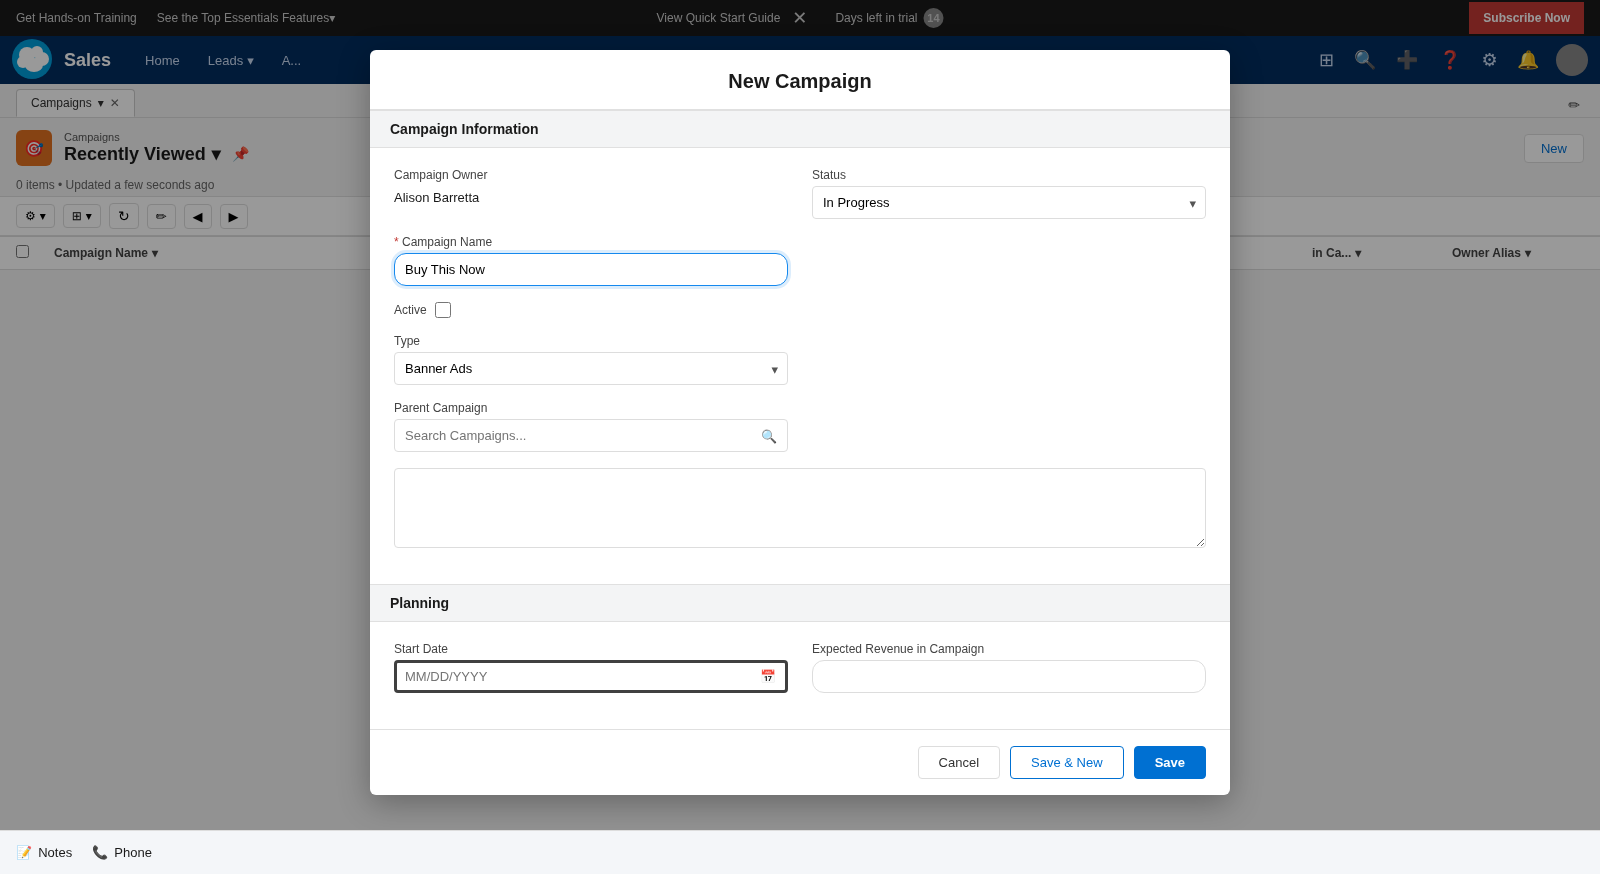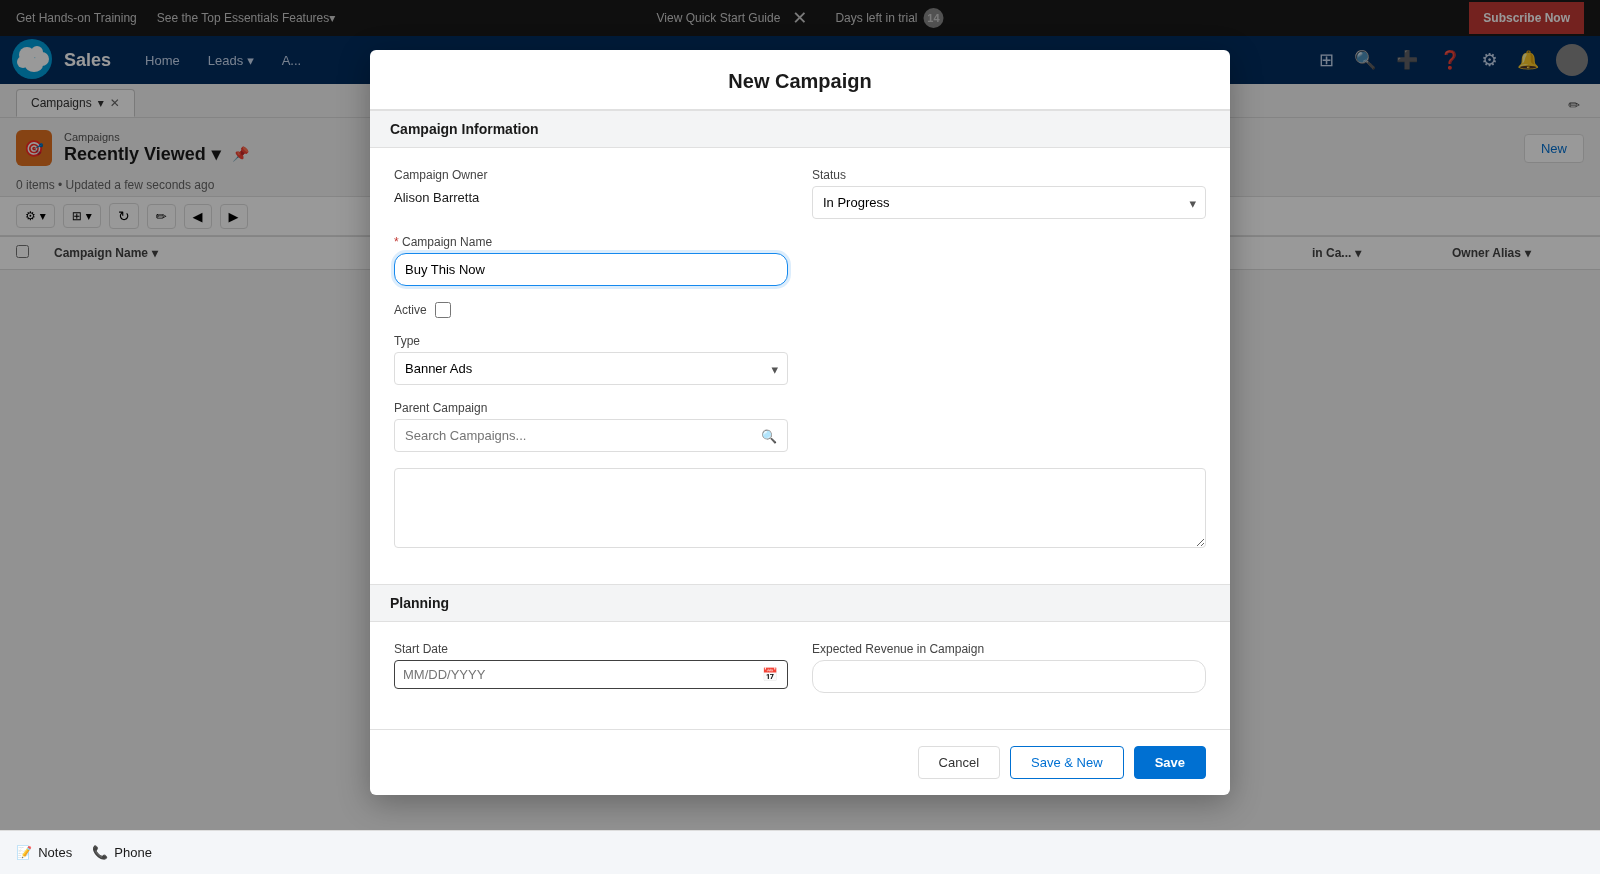--- a/index.html
+++ b/index.html
@@ -638,21 +638,21 @@
 
     <div class="section-header">
       <span>Planning</span>
     </div>
 
     <div class="form-body">
 
       <div class="form-row">
         <div class="form-group">
           <label class="form-label">Start Date</label>
-          <div style="position:relative; display:flex; align-items:flex-end; border:1px solid #404040; border-radius:4px; padding:6px 8px;gap:20px;">
+          <div style="position:relative; display:flex; align-items:flex-end; border:3px solid #404040; border-radius:4px; padding:6px 8px;gap:20px;">
             <input type="text" style="border: none; outline: none; flex: 1 1 0%; font-size: 13px;" placeholder="MM/DD/YYYY">
             <span style="cursor:pointer; color:#555;">📅</span>
           </div>
         </div>
         <div class="form-group">
           <label class="form-label">Expected Revenue in Campaign</label>
           <input type="text" class="form-input" style="border: 1px solid rgb(221, 221, 221); box-shadow: none;">
         </div>
       </div>
     </div>

